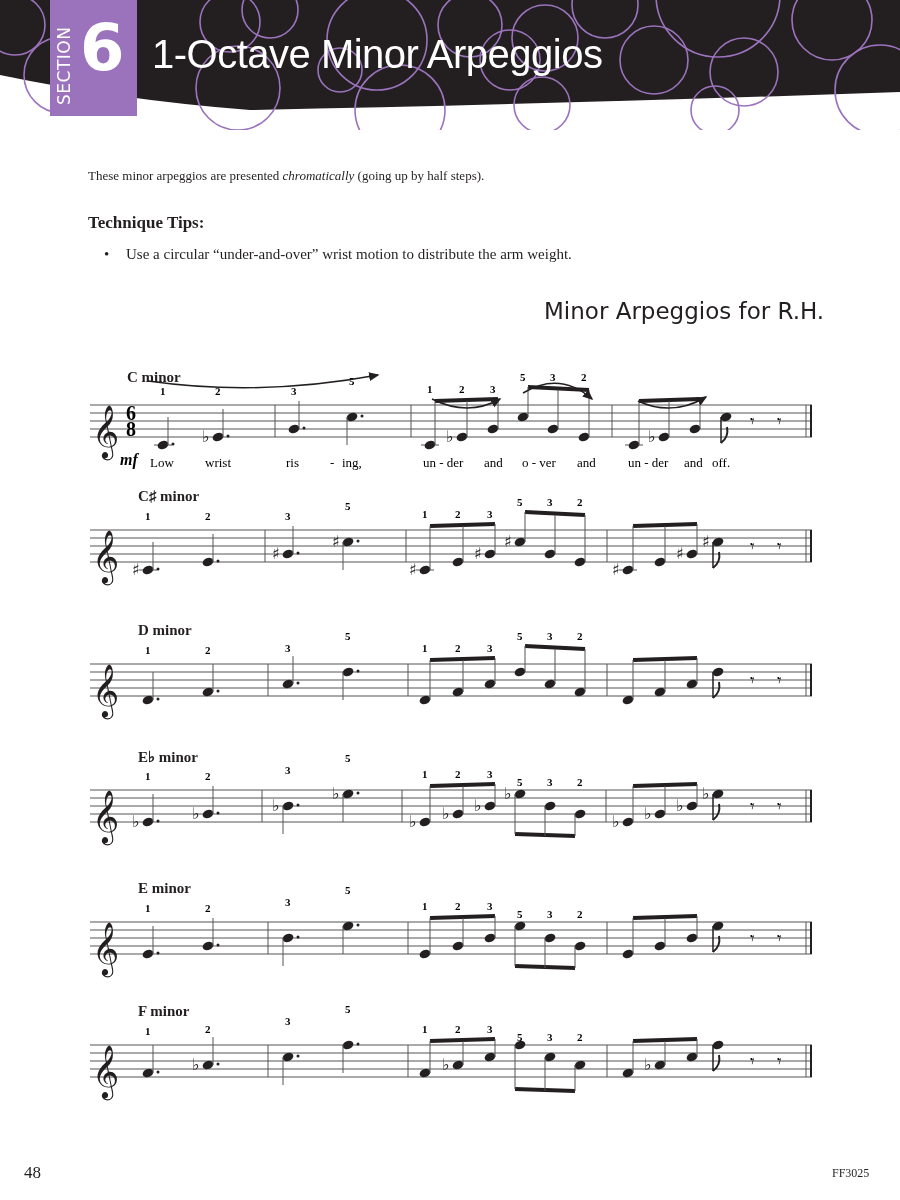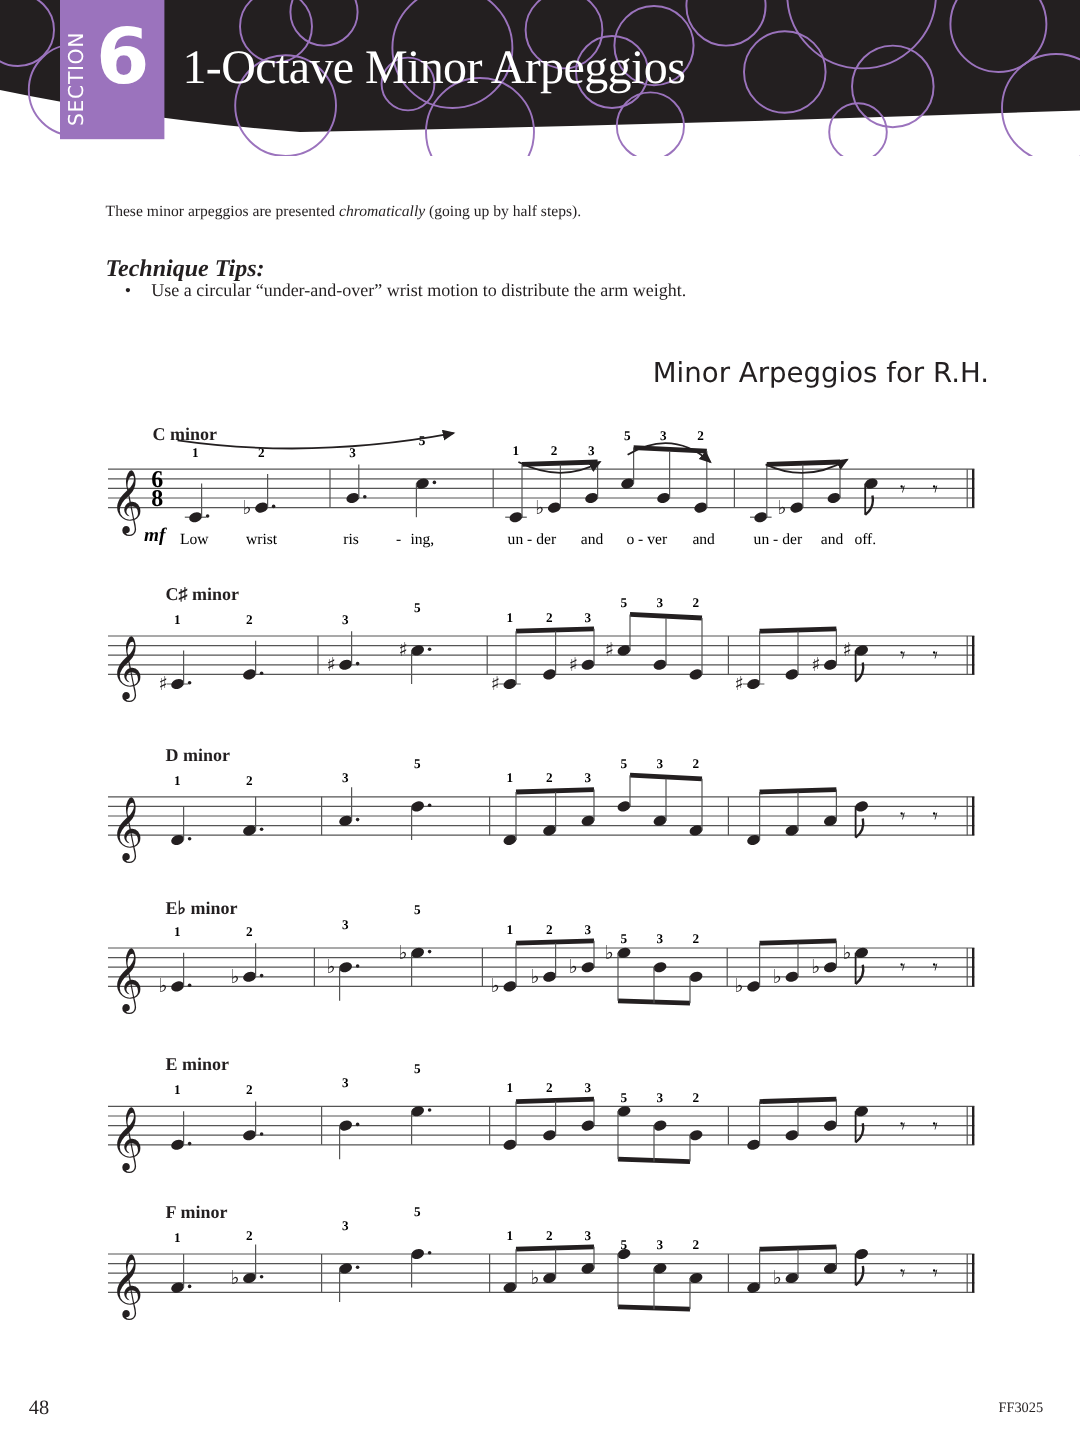--- a/index.html
+++ b/index.html
@@ -2,26 +2,26 @@
 <html><head>
 <meta charset="utf-8">
 <style>
   html, body { margin:0; padding:0; background:#fff; }
   body { width:900px; height:1200px; position:relative; overflow:hidden; font-family:"Liberation Serif", serif; color:#231f20; }
   .header { position:absolute; left:0; top:0; width:900px; height:130px; }
   .header svg { position:absolute; left:0; top:0; }
   .section-tab { position:absolute; left:50px; top:0; width:87px; height:116px; background:#9b73bd; }
   .section-word { position:absolute; left:54px; top:105px; transform-origin:left top; transform:rotate(-90deg); color:#fff; font-family:"DejaVu Sans", sans-serif; font-size:17px; letter-spacing:0.5px; white-space:nowrap; }
   .section-num { position:absolute; left:80px; top:8px; color:#fff; font-family:"DejaVu Sans", sans-serif; font-weight:bold; font-size:64px; line-height:80px; }
-  .page-title { position:absolute; left:152px; top:32px; color:#fff; font-family:Liberation Serif, serif; font-size:40px; letter-spacing:-0.5px; white-space:nowrap; }
+  .page-title { position:absolute; left:152px; top:32px; color:#fff; font-family:Liberation Sans, sans-serif; font-size:40px; letter-spacing:-0.5px; white-space:nowrap; }
   .intro { position:absolute; left:88px; top:168px; font-size:13px; }
   .intro i { font-style:italic; }
-  .tips-title { position:absolute; left:88px; top:213px; font-size:20px; font-weight:bold;font-style:italic; }
+  .tips-title { position:absolute; left:88px; top:213px; font-size:17px; font-weight:bold; }
   .tips { position:absolute; left:104px; top:234px; margin:0; padding:0; list-style:none; font-size:15px; }
-  .tips li { position:relative; padding-left:22px; height:22px; line-height:18px; }
+  .tips li { position:relative; padding-left:22px; height:22px; line-height:18px;margin-top:11px; }
   .tips li::before { content:"•"; position:absolute; left:0; top:0; }
   .subtitle { position:absolute; left:544px; top:298px; font-family:"DejaVu Sans", sans-serif; font-size:23px; color:#231f20; white-space:nowrap; }
   .system { position:absolute; left:0; width:900px; }
   .sys-label { position:absolute; left:138px; font-weight:bold; font-size:15px; white-space:nowrap; }
   .sys-svg { position:absolute; left:0; top:0; }
   .footer-left { position:absolute; left:24px; top:1163px; font-size:17px; }
   .footer-right { position:absolute; left:832px; top:1166px; font-size:12px; }
 </style>
 </head>
 <body>
@@ -60,21 +60,21 @@
 <div class="intro"><span>These minor arpeggios are presented </span><i>chromatically</i><span> (going up by half steps).</span></div>
 
 <div class="tips-title">Technique Tips:</div>
 <ul class="tips">
   <li>Use a circular “under-and-over” wrist motion to distribute the arm weight.</li>
 </ul>
 
 <div class="subtitle">Minor Arpeggios for R.H.</div>
 
 <div id="systems">
-    <div class="system" style="top: 355px; height: 120px;">
+    <div class="system" style="top: 369px; height: 120px;">
       <div class="sys-label" style="top: 0px; left: 127px;">C minor</div>
       <svg width="900" height="120" class="sys-svg">
         <line x1="90" y1="36" x2="812" y2="36" stroke="#555" stroke-width="1"></line>
         <line x1="90" y1="44" x2="812" y2="44" stroke="#555" stroke-width="1"></line>
         <line x1="90" y1="52" x2="812" y2="52" stroke="#555" stroke-width="1"></line>
         <line x1="90" y1="60" x2="812" y2="60" stroke="#555" stroke-width="1"></line>
         <line x1="90" y1="68" x2="812" y2="68" stroke="#555" stroke-width="1"></line>
         <text x="92" y="78" font-size="46" font-family="DejaVu Serif, serif" fill="#231f20">𝄞</text>
         <text x="126" y="51" font-size="20" font-weight="bold" font-family="Liberation Serif, serif">6</text>
         <text x="126" y="67" font-size="20" font-weight="bold" font-family="Liberation Serif, serif">8</text>

